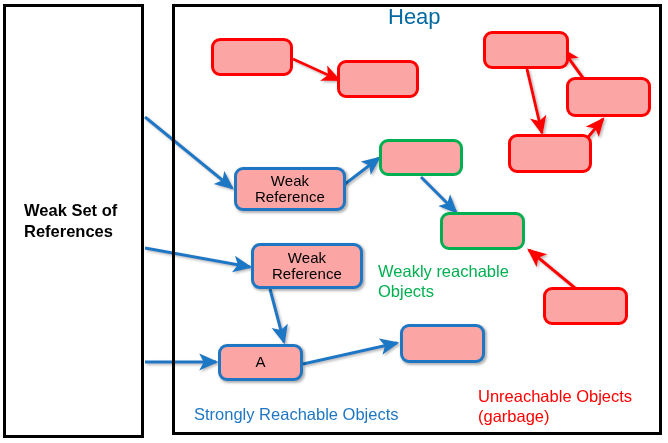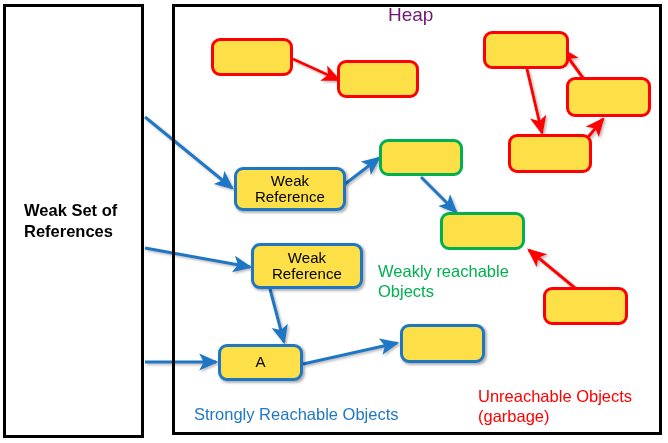--- a/index.html
+++ b/index.html
@@ -39,21 +39,21 @@
   #heap-frame {
     left: 172px;
     top: 4px;
     width: 490px;
     height: 431px;
   }
   .node {
     position: absolute;
     box-sizing: border-box;
     border-radius: 9px;
-    background: #fde047;
+    background: #fca5a5;
     display: flex;
     align-items: center;
     justify-content: center;
     text-align: center;
     line-height: 1.08;
   }
   .node-red   { border: 3px solid #ff0000; }
   .node-green { border: 3px solid #00b050; }
   .node-blue  {
     border: 3px solid #1f77c4;
@@ -70,22 +70,22 @@
     line-height: 1.22;
     white-space: pre-line;
   }
   .caption-green { color: #00b050; }
   .caption-blue  { color: #1f77c4; }
   .caption-red   { color: #ff0000; }
   #heap-title {
     position: absolute;
     left: 388px;
     top: 4px;
-    font-size: 19px;
-    color: #701a75;
+    font-size: 22px;
+    color: #0369a1;
   }
   #root-label {
     position: absolute;
     left: 24px;
     top: 200px;
     width: 118px;
     font-size: 16.5px;
     font-weight: bold;
     color: #000000;
     line-height: 1.25;

